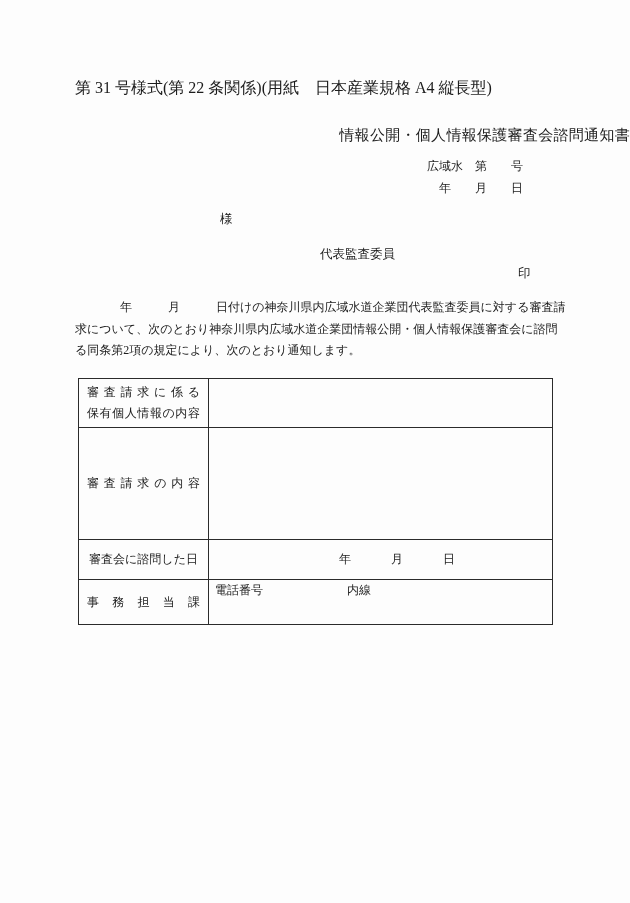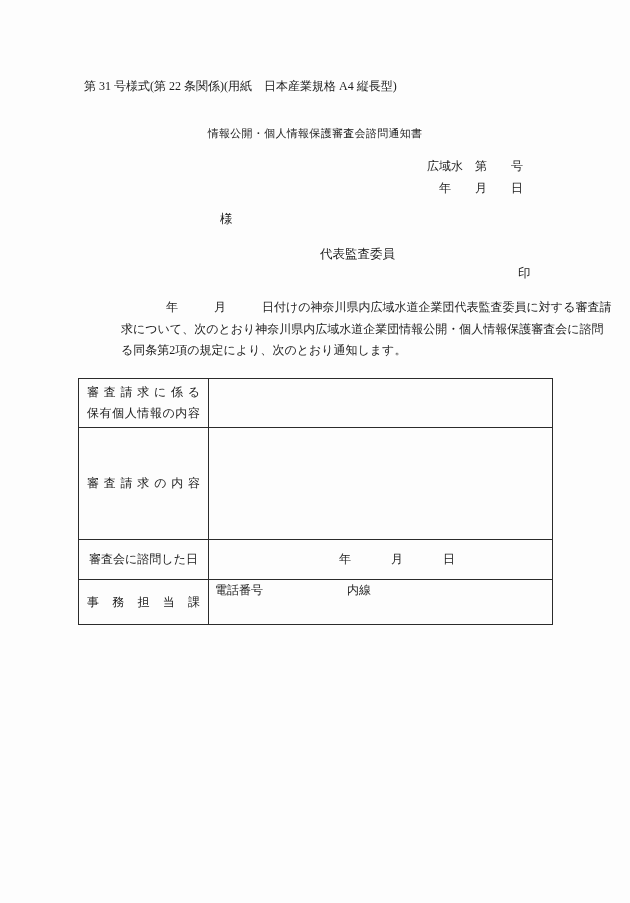--- a/index.html
+++ b/index.html
@@ -7,32 +7,32 @@
   .page {
     position:relative;
     width:630px; height:903px;
     background:#fdfdfd;
     font-family:"Liberation Serif","DejaVu Serif",serif;
     color:#1c1c1c;
     overflow:hidden;
   }
   .pre { white-space:pre; }
 
-  .form-number { position:absolute; left:75px; top:78px; font-size:12px;margin-left:9px; }
-  .doc-title   { position:absolute; left:0; top:126px; width:630px; text-align:center; font-size:11px; letter-spacing:.3px; }
+  .form-number { position:absolute; left:75px; top:78px; font-size:16px; }
+  .doc-title   { position:absolute; left:0; top:126px; width:630px; text-align:right; font-size:15px; letter-spacing:.3px; }
 
   .ref-block { position:absolute; top:155px; right:107px; text-align:right; font-size:12px; line-height:22px; }
 
   .addressee { position:absolute; left:220px; top:211px; font-size:12.5px; }
 
   .sender { position:absolute; left:312px; top:243px; font-size:12.5px; line-height:22px; }
   .sender .role-line { padding-left:8px; }
   .seal { position:absolute; left:518px; top:265px; font-size:12.5px; }
 
-  .body-text { position:absolute; left:75px; top:297px; width:482px; font-size:12px; line-height:21.5px;margin-left:46px; }
+  .body-text { position:absolute; left:75px; top:297px; width:482px; font-size:12px; line-height:21.5px; }
   .body-text .line { white-space:pre; }
   .body-text .line.first { text-indent:45px; }
 
   .main-table { position:absolute; left:78px; top:378px; border-collapse:collapse; table-layout:fixed; width:474px; }
   .main-table td { border:1px solid #2b2b2b; font-size:12px; vertical-align:middle; }
   .main-table td.lbl { width:130px; padding:0 8px; }
   .main-table td.val { width:344px; padding:0; }
 
   .jchar { display:flex; justify-content:space-between; }
   .jchar span { display:inline-block; }

